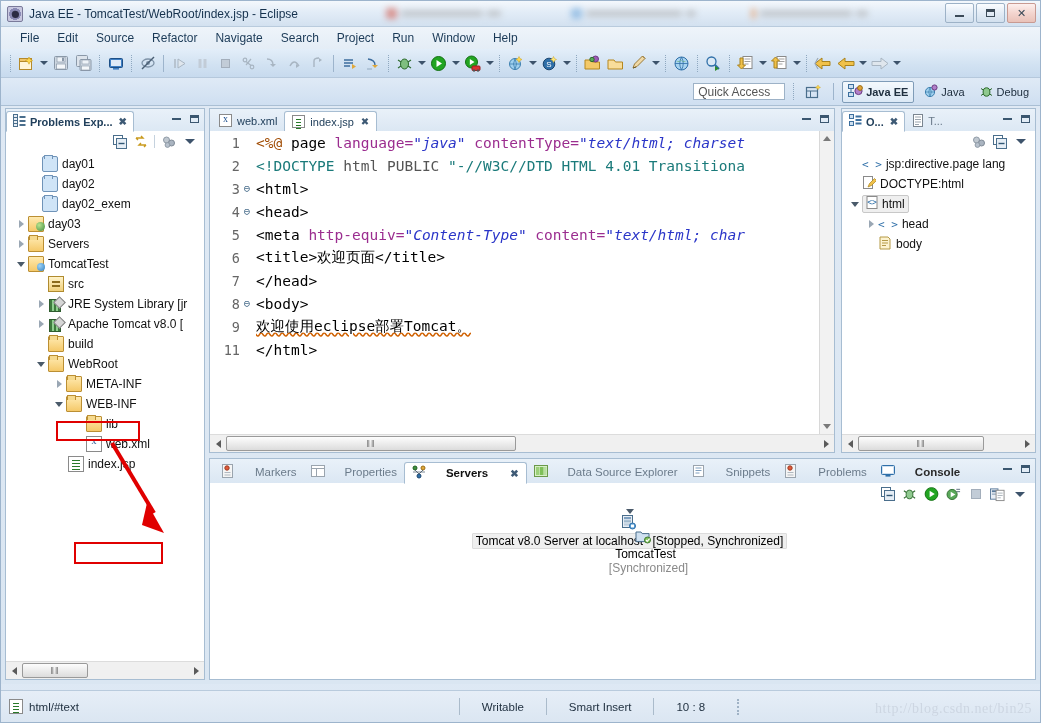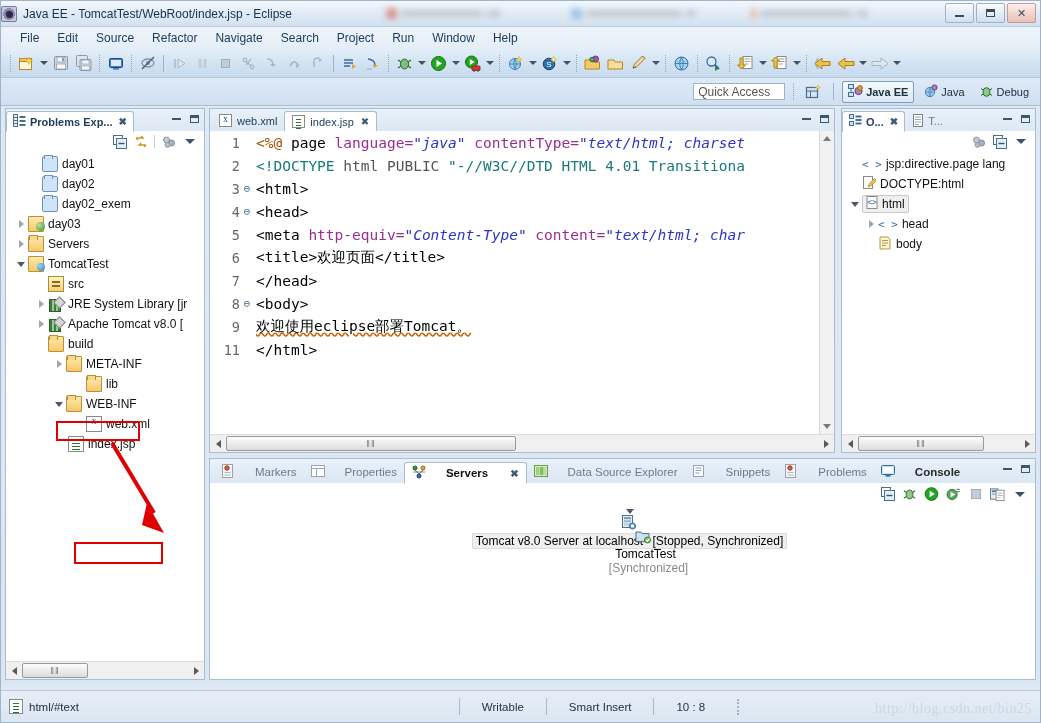--- a/index.html
+++ b/index.html
@@ -21,20 +21,21 @@
     overflow: hidden;
   }
 
   
   #titlebar {
     position: relative;
     height: 26px;
     background: linear-gradient(180deg,#f4f8fc 0%,#e2ecf7 45%,#d3e1f0 100%);
     border-bottom: 1px solid #b9cbdd;
     display: flex; align-items: center;
+    padding-left: 6px;
     text-align: center;
   }
   #app-icon {
     width: 16px; height: 16px; margin-right: 6px; flex: 0 0 auto;
     background: radial-gradient(circle at 50% 50%, #4a4a6a 0 35%, #8a8ab5 36% 60%, #c8c8e0 61% 100%);
     border: 1px solid #7a7a9a; border-radius: 2px;
     position: relative;
   }
   #app-icon::after {
     content:""; position:absolute; left:4px; top:4px; width:7px;height:7px;
@@ -817,33 +818,38 @@
         </div>
         <div class="tnode" style="padding-left:28px">
           <span class="twist collapsed"></span>
           <span class="ico ico-lib"></span>
           <span class="tlabel">Apache Tomcat v8.0 [</span>
         </div>
         <div class="tnode" style="padding-left:42px">
           <span class="ico ico-folder-open"></span>
           <span class="tlabel">build</span>
         </div>
+        <div class="tnode" id="node-webroot" style="padding-left:28px">
+          <span class="twist expanded"></span>
+          <span class="ico ico-folder-open"></span>
+          <span class="tlabel">WebRoot</span>
+        </div>
         <div class="tnode" style="padding-left:46px">
           <span class="twist collapsed"></span>
           <span class="ico ico-folder-open"></span>
           <span class="tlabel">META-INF</span>
         </div>
-        <div class="tnode" style="padding-left:80px">
-          <span class="ico ico-folder-open"></span>
-          <span class="tlabel">lib</span>
-        </div>
         <div class="tnode" style="padding-left:46px">
           <span class="twist expanded"></span>
           <span class="ico ico-folder-open"></span>
           <span class="tlabel">WEB-INF</span>
+        </div>
+        <div class="tnode" style="padding-left:80px">
+          <span class="ico ico-folder-open"></span>
+          <span class="tlabel">lib</span>
         </div>
         <div class="tnode" style="padding-left:80px">
           <span class="ico ico-xml"></span>
           <span class="tlabel">web.xml</span>
         </div>
         <div class="tnode" id="node-indexjsp" style="padding-left:62px">
           <span class="ico ico-jsp"></span>
           <span class="tlabel">index.jsp</span>
         </div>
       </div>

